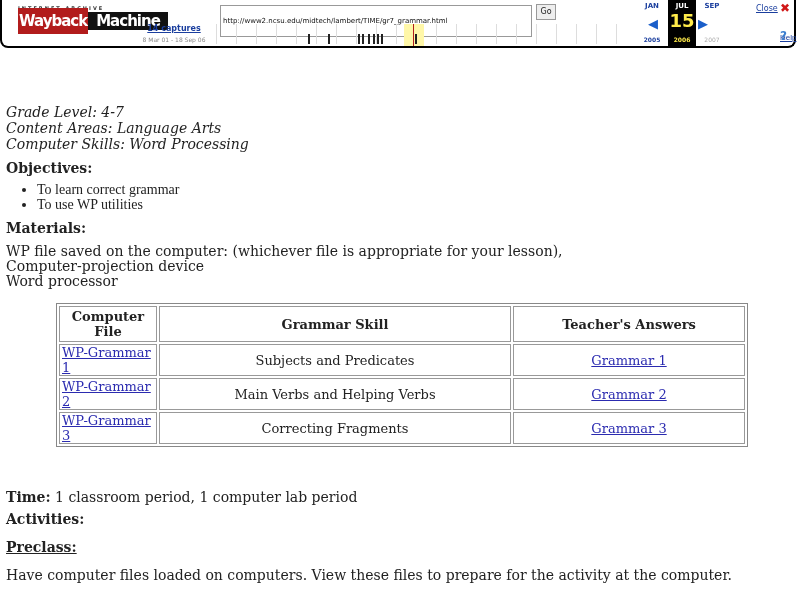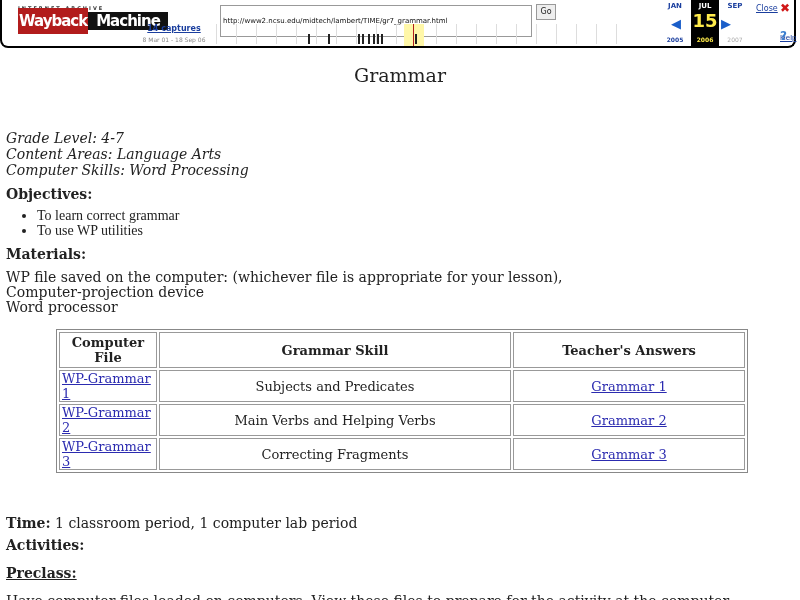--- a/index.html
+++ b/index.html
@@ -16,21 +16,21 @@
     .wb-captures a { font-size: 8px; color: #1a3e9e; text-decoration: underline; font-weight: bold; display:block; }
     .wb-captures .range { font-size: 6px; color: #888; display:block; margin-top: 3px; }
     .wb-url { position: absolute; left: 218px; top: 5px; width: 312px; height: 32px; border: 1px solid #999; font-family: "DejaVu Sans", sans-serif; font-size: 7px; line-height: 14px; padding: 0 2px; box-sizing: border-box; color: #111; background: #fff; }
     .wb-go { position: absolute; left: 534px; top: 4px; width: 20px; height: 16px; border: 1px solid #999; background: #eee; font-family: "DejaVu Sans", sans-serif; font-size: 8px; line-height: 14px; text-align: center; box-sizing: border-box; }
     .wb-timeline { position: absolute; left: 214px; top: 24px; width: 412px; height: 22px; }
     .wb-timeline .sep { position: absolute; top: 0; width: 1px; height: 20px; background: #ddd; }
     .wb-timeline .tick { position: absolute; bottom: 2px; width: 2px; height: 10px; background: #222; }
     .wb-timeline .hl { position: absolute; top: 0; left: 188px; width: 20px; height: 22px; background: #fff7a8; }
     .wb-timeline .cur { position: absolute; top: 0; left: 197px; width: 1px; height: 22px; background: #b21c1c; }
 
-    .wb-cal { position: absolute; left: 659px; top: 0; width: 110px; height: 46px; font-family: "DejaVu Sans", sans-serif; }
+    .wb-cal { position: absolute; left: 636px; top: 0; width: 110px; height: 46px; font-family: "DejaVu Sans", sans-serif; }
     .wb-cal .col { position: absolute; top: 0; width: 28px; text-align: center; }
     .wb-cal .m { font-size: 7px; font-weight: bold; color: #1a3e9e; margin-top: 2px; display:block; }
     .wb-cal .y { font-size: 6px; font-weight: bold; color: #1a3e9e; position: absolute; top: 36px; left: 0; width: 28px; display:block; }
     .wb-cal .col.cur { background: #000; height: 46px; }
     .wb-cal .col.cur .m { color: #fff; }
     .wb-cal .col.cur .d { font-size: 18px; font-weight: bold; color: #ffeb4a; display: block; line-height: 20px; margin-top: 1px; }
     .wb-cal .col.cur .y { color: #ffeb4a; }
     .wb-cal .col.next .m { color: #1a3e9e; }
     .wb-cal .col.next .y { color: #aaa; font-weight: normal; }
     .wb-cal .arrow { position: absolute; top: 16px; font-size: 13px; color: #1a5ec9; }
@@ -127,21 +127,20 @@
     </div>
   </div>
 
   <a class="wb-close">Close</a>
   <span class="wb-close-x">✖</span>
   <a class="wb-help">Help</a>
   <span class="wb-help-q">?</span>
 </div>
 
 <div class="page">
-  <h1>Grammar</h1>
 
   <div class="info">
     <div>Grade Level: 4-7</div>
     <div>Content Areas: Language Arts</div>
     <div>Computer Skills: Word Processing</div>
   </div>
 
   <div class="sec label-bold">Objectives:</div>
   <ul>
     <li>To learn correct grammar</li>

